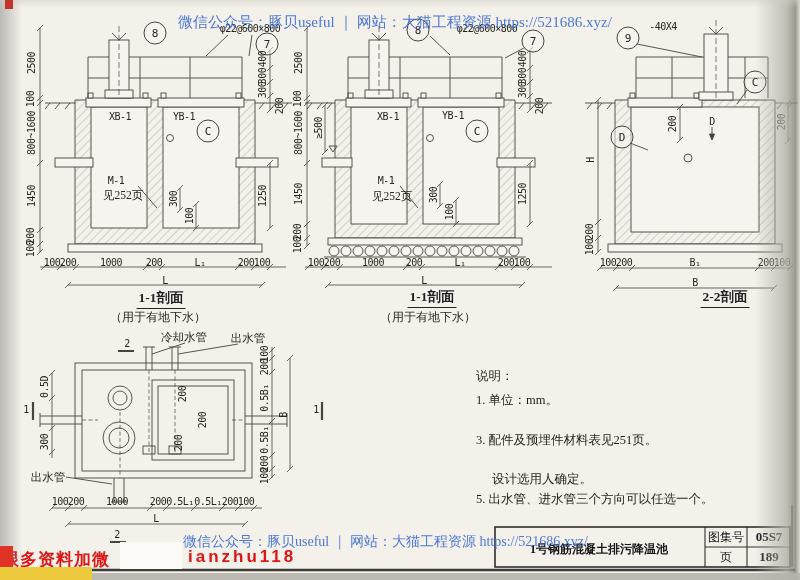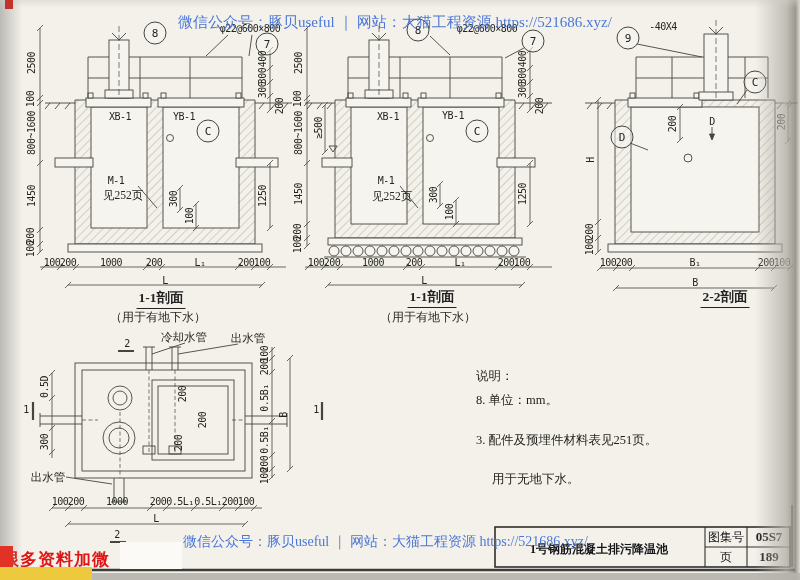--- a/index.html
+++ b/index.html
@@ -365,34 +365,36 @@
   <span class="lbl" style="left:76px;top:501px;">200</span>
   <span class="lbl" style="left:117px;top:501px;">1000</span>
   <span class="lbl" style="left:158px;top:501px;">200</span>
   <span class="lbl" style="left:180px;top:501px;">0.5L₁</span>
   <span class="lbl" style="left:208px;top:501px;">0.5L₁</span>
   <span class="lbl" style="left:230px;top:501px;">200</span>
   <span class="lbl" style="left:246px;top:501px;">100</span>
   <span class="lbl" style="left:156px;top:518px;">L</span>
 
   <span class="note" style="left:476px;top:368px;">说明：</span>
-  <span class="note" style="left:476px;top:392px;">8. 单位：mm。</span>
+  <span class="note" style="left:476px;top:392px;">1. 单位：mm。</span>
   <span class="note" style="left:476px;top:432px;">3. 配件及预埋件材料表见251页。</span>
-  <span class="note" style="left:492px;top:471px;">用于无地下水。</span>
+  <span class="note" style="left:492px;top:471px;">设计选用人确定。</span>
+  <span class="note" style="left:476px;top:491px;">5. 出水管、进水管三个方向可以任选一个。</span>
 
   <span class="tb" style="left:599px;top:549px;font-size:12px;font-weight:bold;">1号钢筋混凝土排污降温池</span>
   <span class="tb" style="left:726px;top:537px;font-size:12px;">图集号</span>
   <span class="tb" style="left:769px;top:537px;font-size:13px;font-weight:bold;">05S7</span>
   <span class="tb" style="left:726px;top:557px;font-size:12px;">页</span>
   <span class="tb" style="left:769px;top:557px;font-size:13px;font-weight:bold;">189</span>
 
   <span class="wm" style="left:178px;top:13px;">微信公众号：豚贝useful ｜ 网站：大猫工程资源 https://521686.xyz/</span>
   <span class="wm" style="left:183px;top:533px;font-size:14px;">微信公众号：豚贝useful ｜ 网站：大猫工程资源 https://521686.xyz/</span>
   <div class="edge" style="left:120px;top:542px;width:62px;height:27px;background:#fbfaf6;z-index:29;"></div>
   <span class="promo" style="left:2px;top:548px;font-size:17px;letter-spacing:1px;">跟多资料加微</span>
+  <span class="promo" style="left:188px;top:547px;font-size:17px;letter-spacing:3px;">ianzhu118</span>
 
   <div class="edge" style="left:0;top:0;width:22px;height:580px;background:linear-gradient(90deg,#8f8d88,rgba(243,241,234,0));opacity:.55;"></div>
   <div class="edge" style="left:755px;top:0;width:45px;height:580px;background:linear-gradient(90deg,rgba(0,0,0,0),#b3b0a8 70%,#868379 90%,#d8d6cf);opacity:.8;"></div>
   <div class="edge" style="left:0;top:0;width:800px;height:8px;background:linear-gradient(180deg,#cfcdc6,rgba(243,241,234,0));opacity:.5;"></div>
   <div class="edge" style="left:0;top:573px;width:800px;height:7px;background:#b5b2ac;opacity:.9;"></div>
   <div class="edge" style="left:5px;top:0;width:8px;height:9px;background:#c2342b;"></div>
   <div class="edge" style="left:0;top:546px;width:13px;height:21px;background:#e03325;"></div>
   <div class="edge" style="left:0;top:567px;width:92px;height:13px;background:#ecc93d;"></div>
 
 </div>

